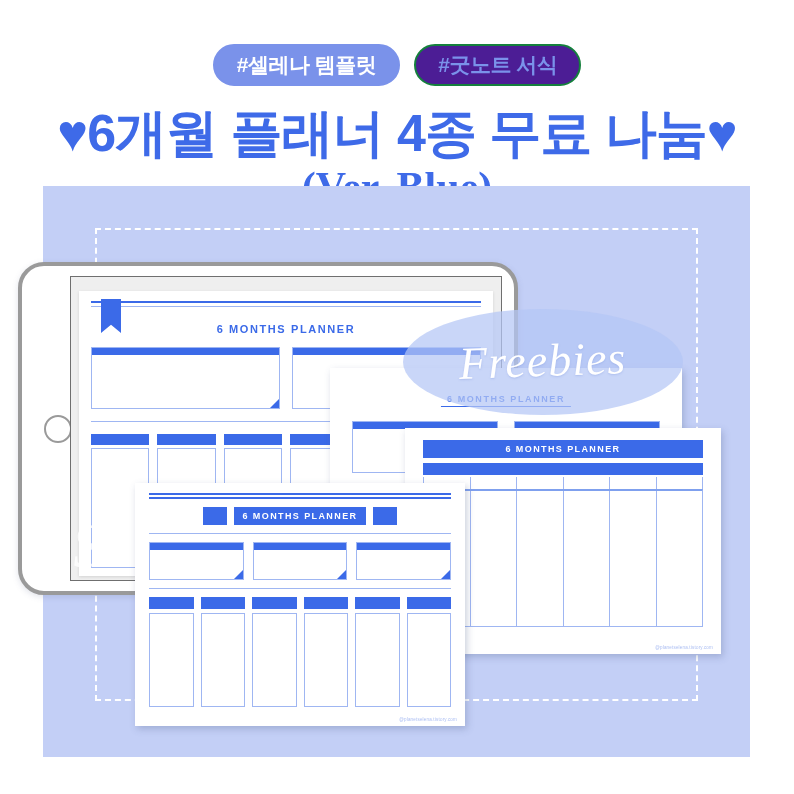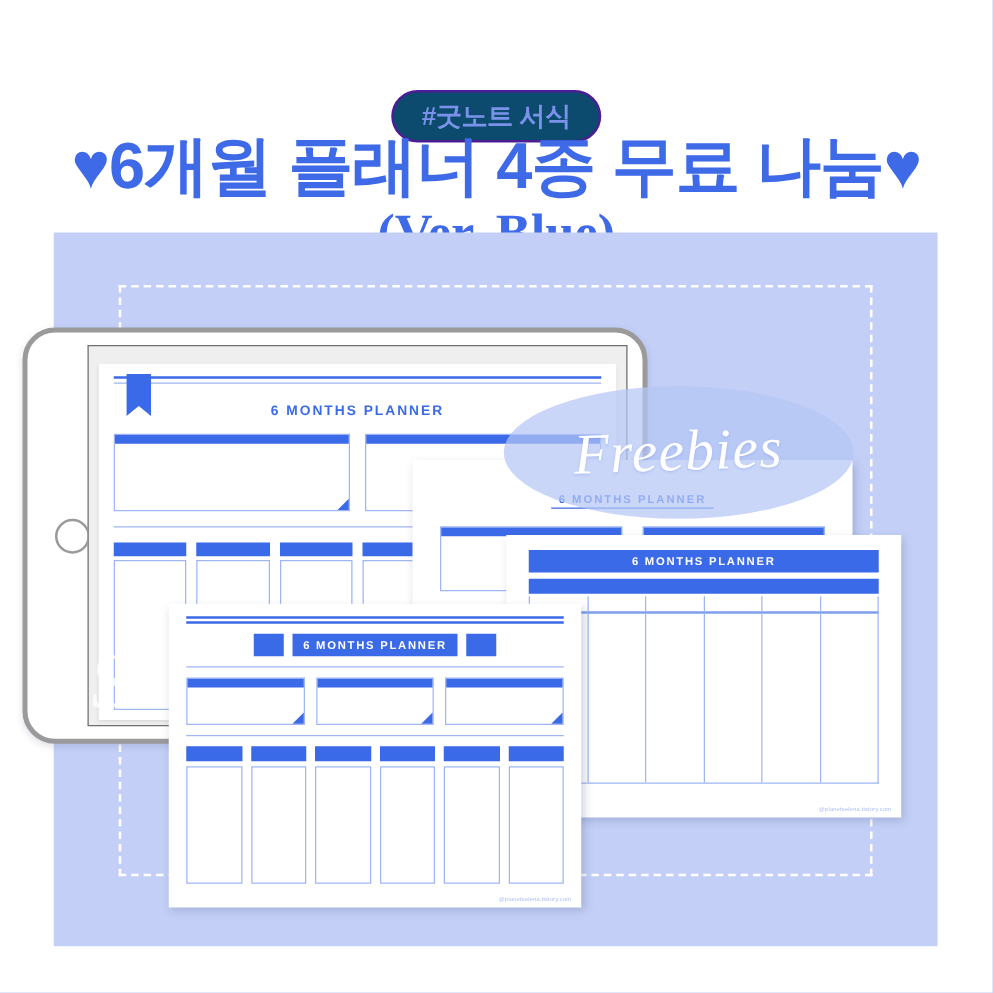--- a/index.html
+++ b/index.html
@@ -19,21 +19,21 @@
   }
   .badge{
     height:42px;border-radius:21px;
     display:flex;align-items:center;justify-content:center;
     padding:0 22px;
     font-size:21px;font-weight:bold;letter-spacing:-0.5px;
     white-space:nowrap;
     box-sizing:border-box;
   }
   .badge.filled{background:#7A92EA;color:#ffffff;border:2px solid #7A92EA;}
-  .badge.outline{background:#0c4a6e;color:#7A92EA;border:2px solid #4c1d95;margin-top:28px;}
+  .badge.outline{background:#4c1d95;color:#7A92EA;border:2px solid #15803d;}
 
   
   .title-wrap{
     position:absolute;left:0;top:106px;width:794px;text-align:center;
     pointer-events:none;
   }
   .title-main{
     font-family:"Liberation Sans","DejaVu Sans",sans-serif;
     font-size:52px;font-weight:bold;color:#3E6AE8;
     letter-spacing:-1px;line-height:1.05;
@@ -157,20 +157,23 @@
     position:absolute;left:0;top:740px;width:794px;text-align:center;
     font-size:19px;color:#8EA4EE;letter-spacing:.3px;
   }
 </style>
 </head>
 <body>
 
 <div class="stage">
 
   <div class="badges">
+    <div class="badge filled">
+      <span>#셀레나 템플릿</span>
+    </div>
     <div class="badge outline">
       <span>#굿노트 서식</span>
     </div>
   </div>
 
   <div class="title-wrap">
     <div class="title-main">♥6개월 플래너 4종 무료 나눔♥</div>
     <div class="title-sub">(Ver. Blue)</div>
   </div>
 

